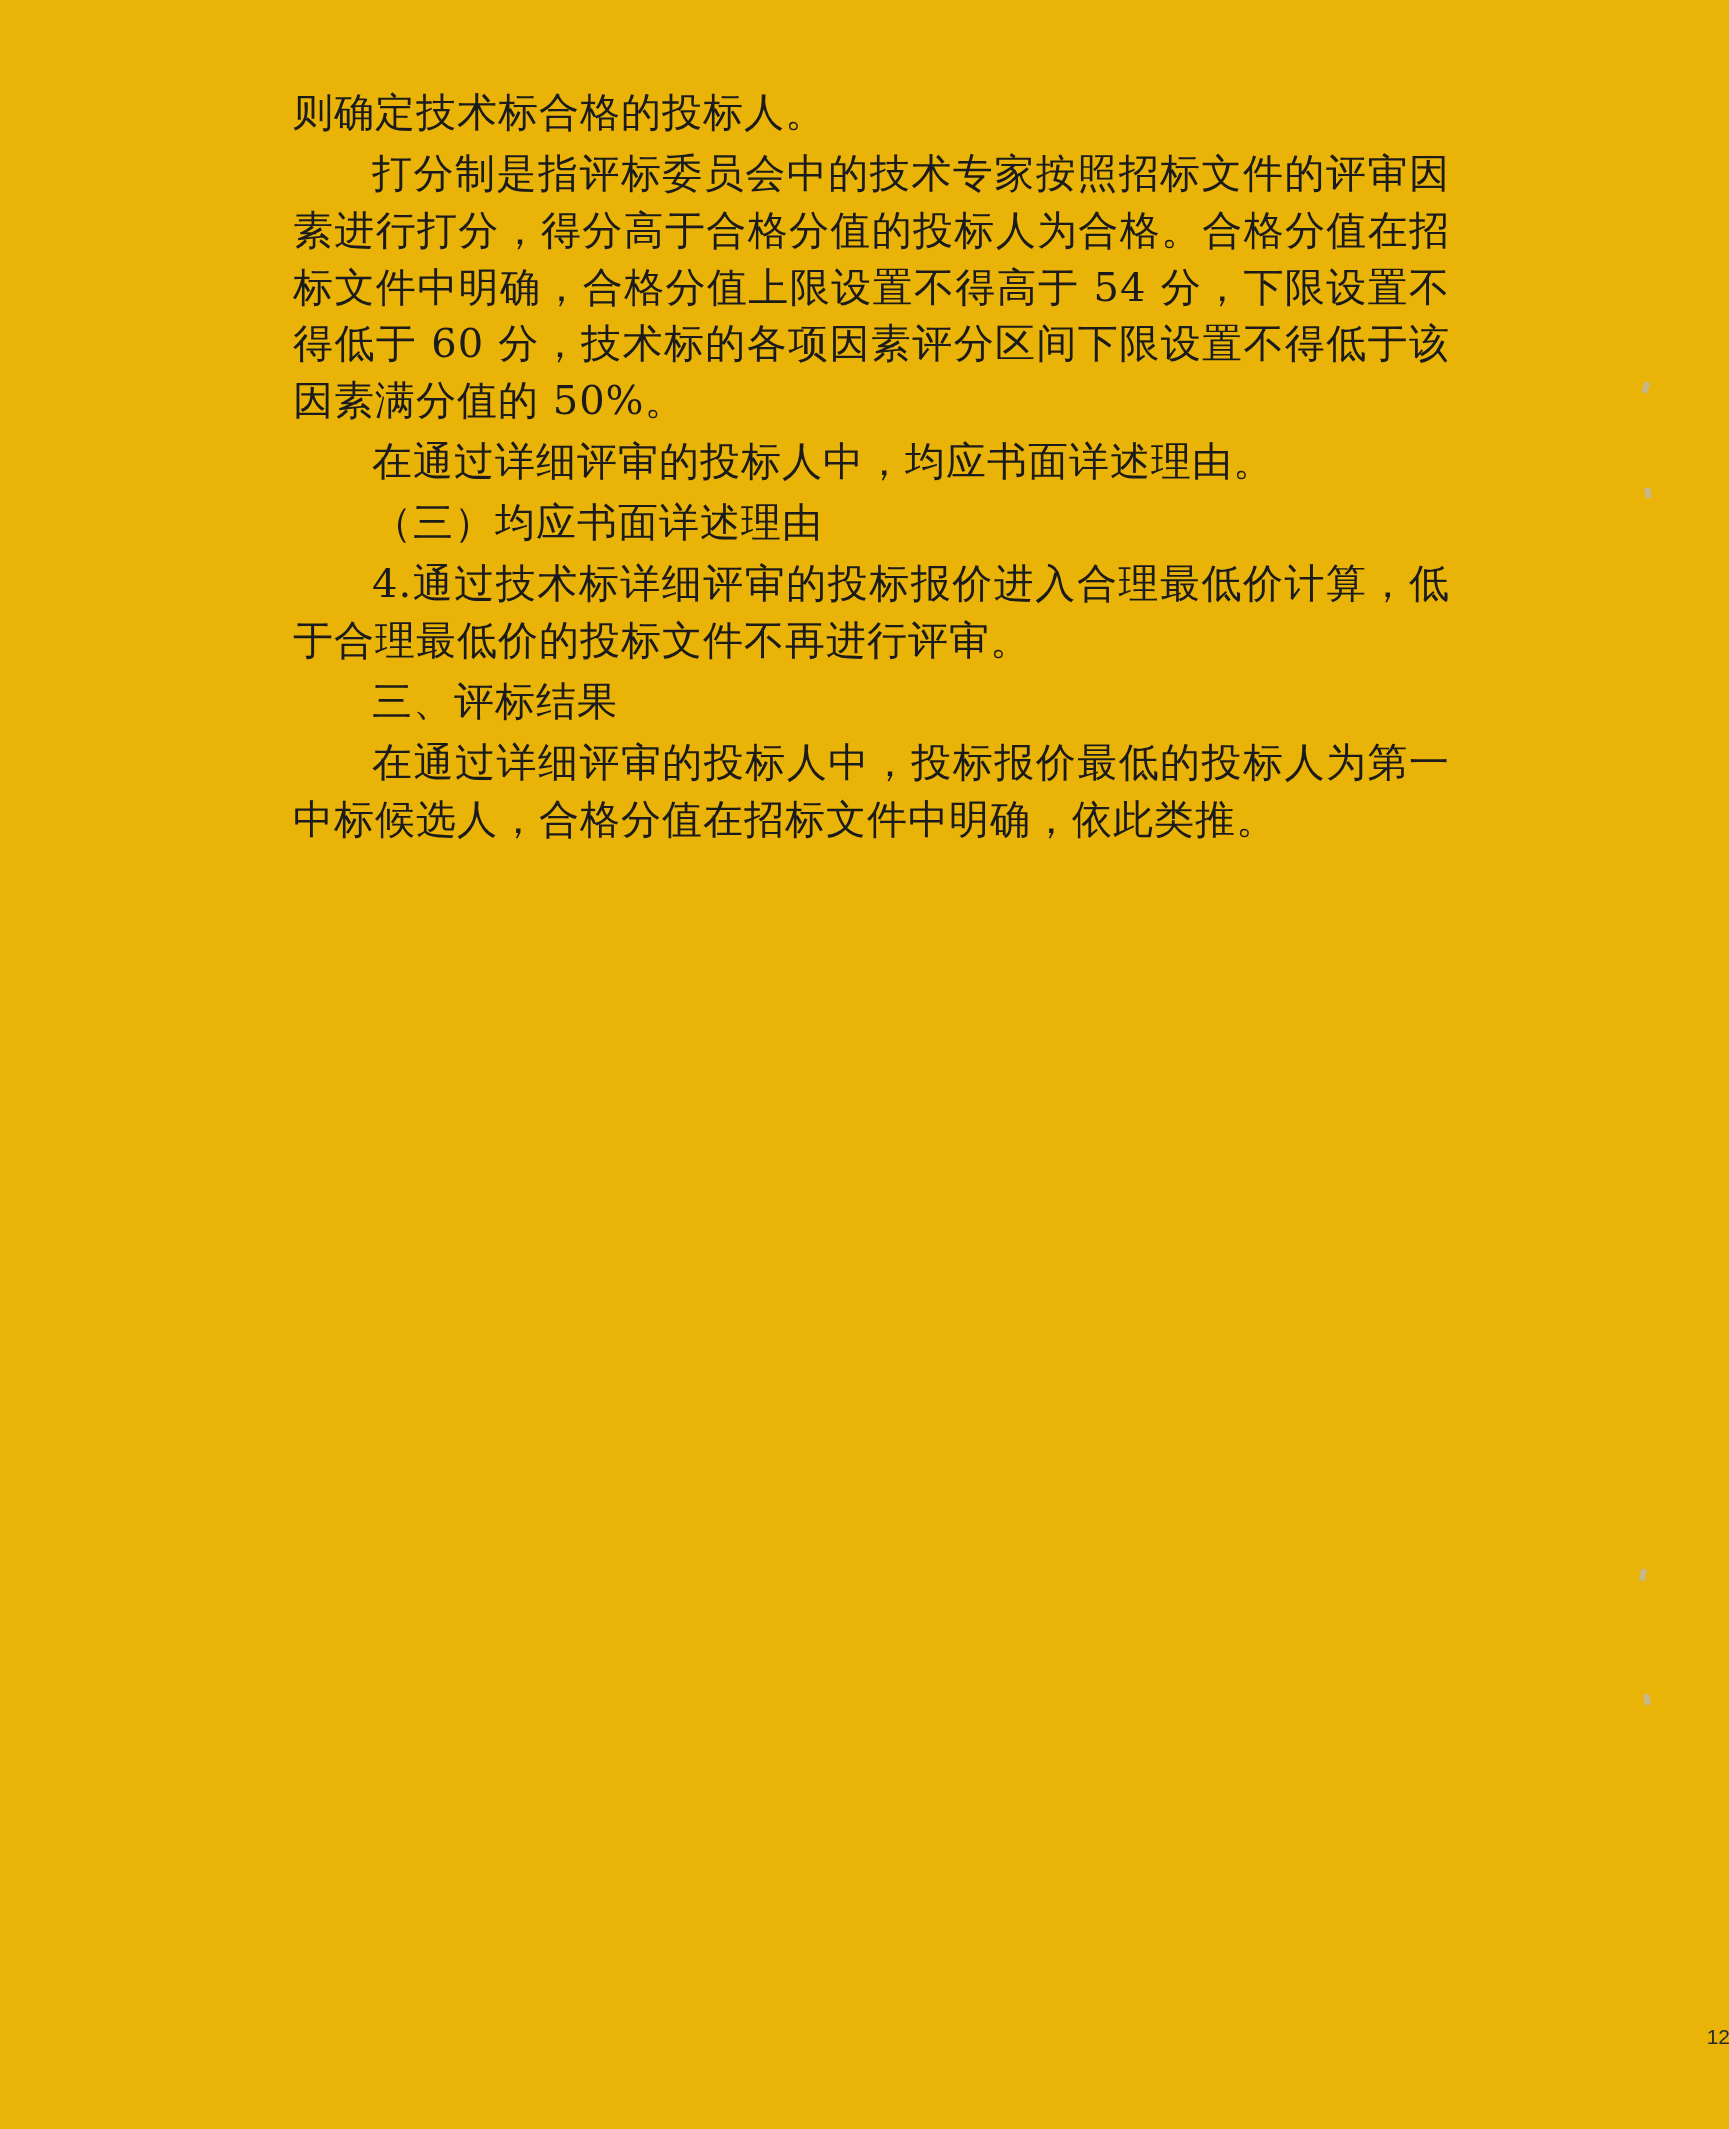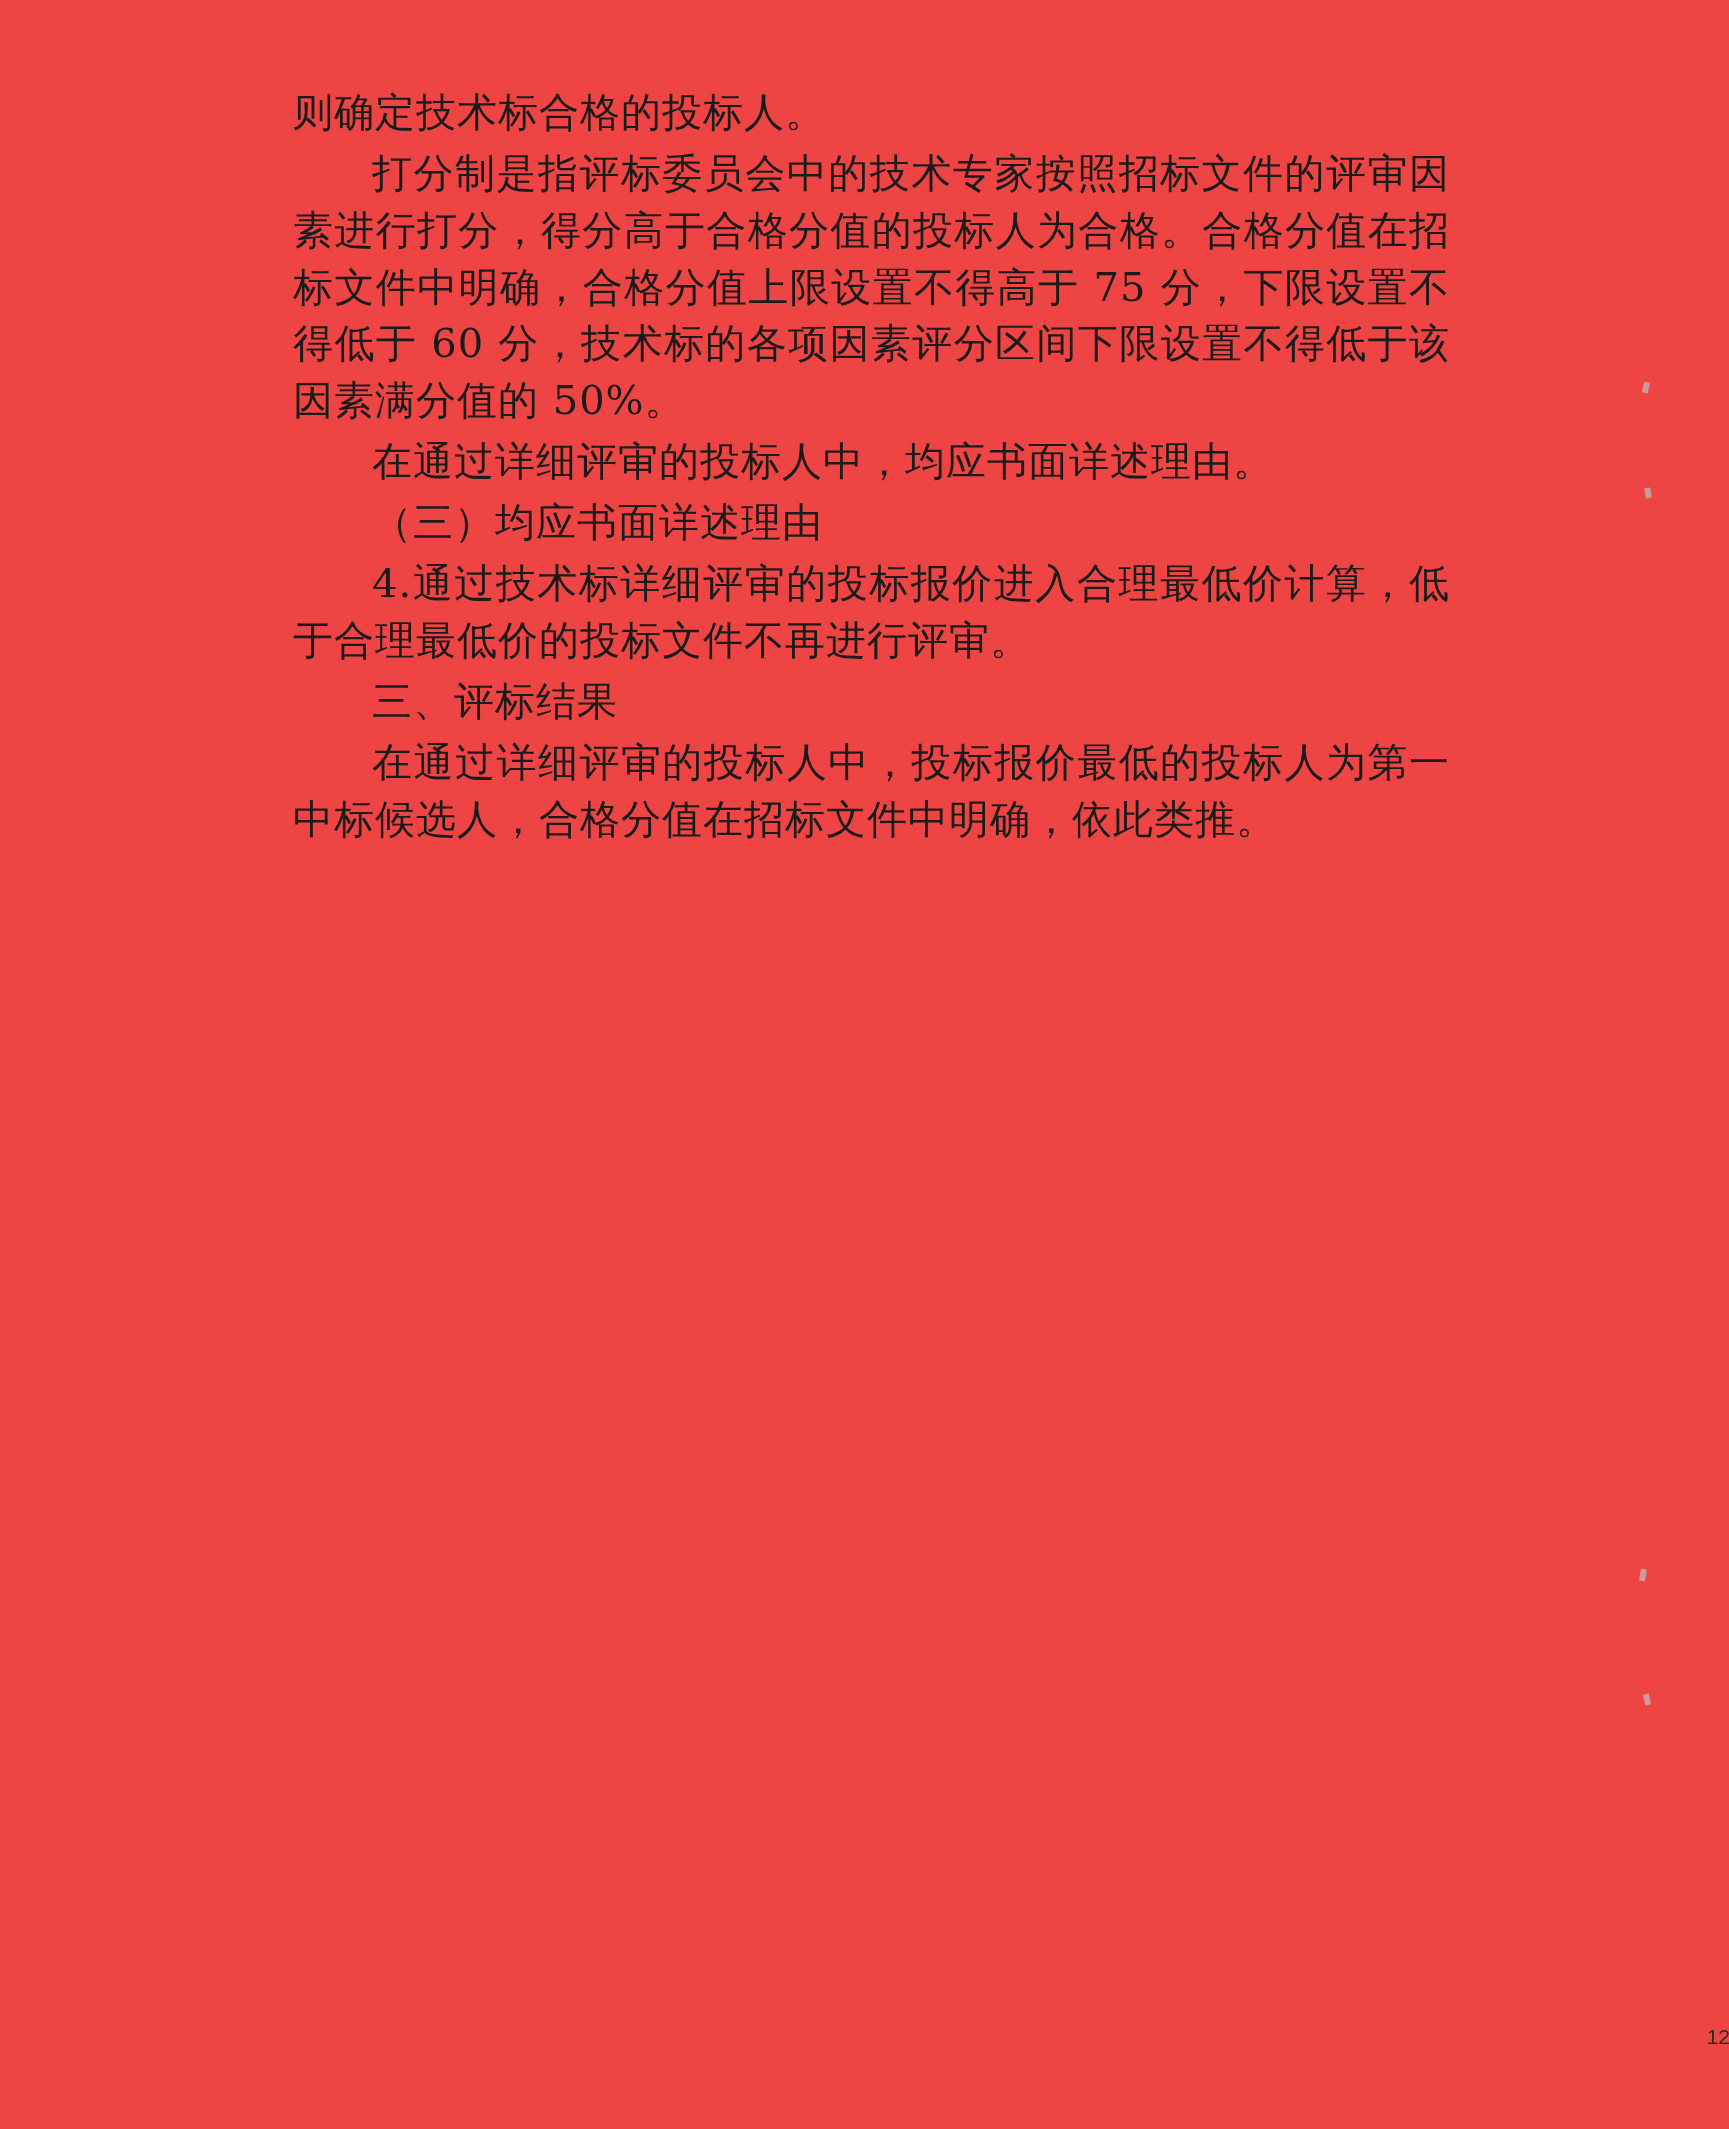--- a/index.html
+++ b/index.html
@@ -11,21 +11,21 @@
     width: 1730px;
     height: 2129px;
     position: relative;
     font-family: "DejaVu Serif", "Liberation Serif", serif;
     color: #1a1a1a;
     overflow: hidden;
   }
   .page {
     position: absolute;
     inset: 0;
-    background: #ef4444;
+    background: #eab308;
   }
   .content {
     position: absolute;
     left: 293px;
     top: 84px;
     width: 1157px;
   }
   p.para {
     margin: 0 0 4.2px 0;
     font-size: 40px;
@@ -64,21 +64,21 @@
   .speck.s3 { left: 1640px; top: 1569px; width: 6.3px;  height: 12px; transform: rotate(10deg); }
   .speck.s4 { left: 1644px; top: 1694px; width: 5.6px;  height: 10.5px; transform: rotate(-12deg); }
 </style>
 </head>
 <body>
 
 <div class="page">
 
   <div class="content">
     <p class="para">则确定技术标合格的投标人。</p>
-    <p class="para indent">打分制是指评标委员会中的技术专家按照招标文件的评审因素进行打分，得分高于合格分值的投标人为合格。合格分值在招标文件中明确，合格分值上限设置不得高于 75 分，下限设置不得低于 60 分，技术标的各项因素评分区间下限设置不得低于该因素满分值的 50%。</p>
+    <p class="para indent">打分制是指评标委员会中的技术专家按照招标文件的评审因素进行打分，得分高于合格分值的投标人为合格。合格分值在招标文件中明确，合格分值上限设置不得高于 54 分，下限设置不得低于 60 分，技术标的各项因素评分区间下限设置不得低于该因素满分值的 50%。</p>
     <p class="para indent">在通过详细评审的投标人中，均应书面详述理由。</p>
     <p class="para indent">（三）均应书面详述理由</p>
     <p class="para indent">4.通过技术标详细评审的投标报价进入合理最低价计算，低于合理最低价的投标文件不再进行评审。</p>
     <p class="para heading">三、评标结果</p>
     <p class="para indent">在通过详细评审的投标人中，投标报价最低的投标人为第一中标候选人，合格分值在招标文件中明确，依此类推。</p>
   </div>
 
   <div class="speck s1"></div>
   <div class="speck s2"></div>
   <div class="speck s3"></div>

